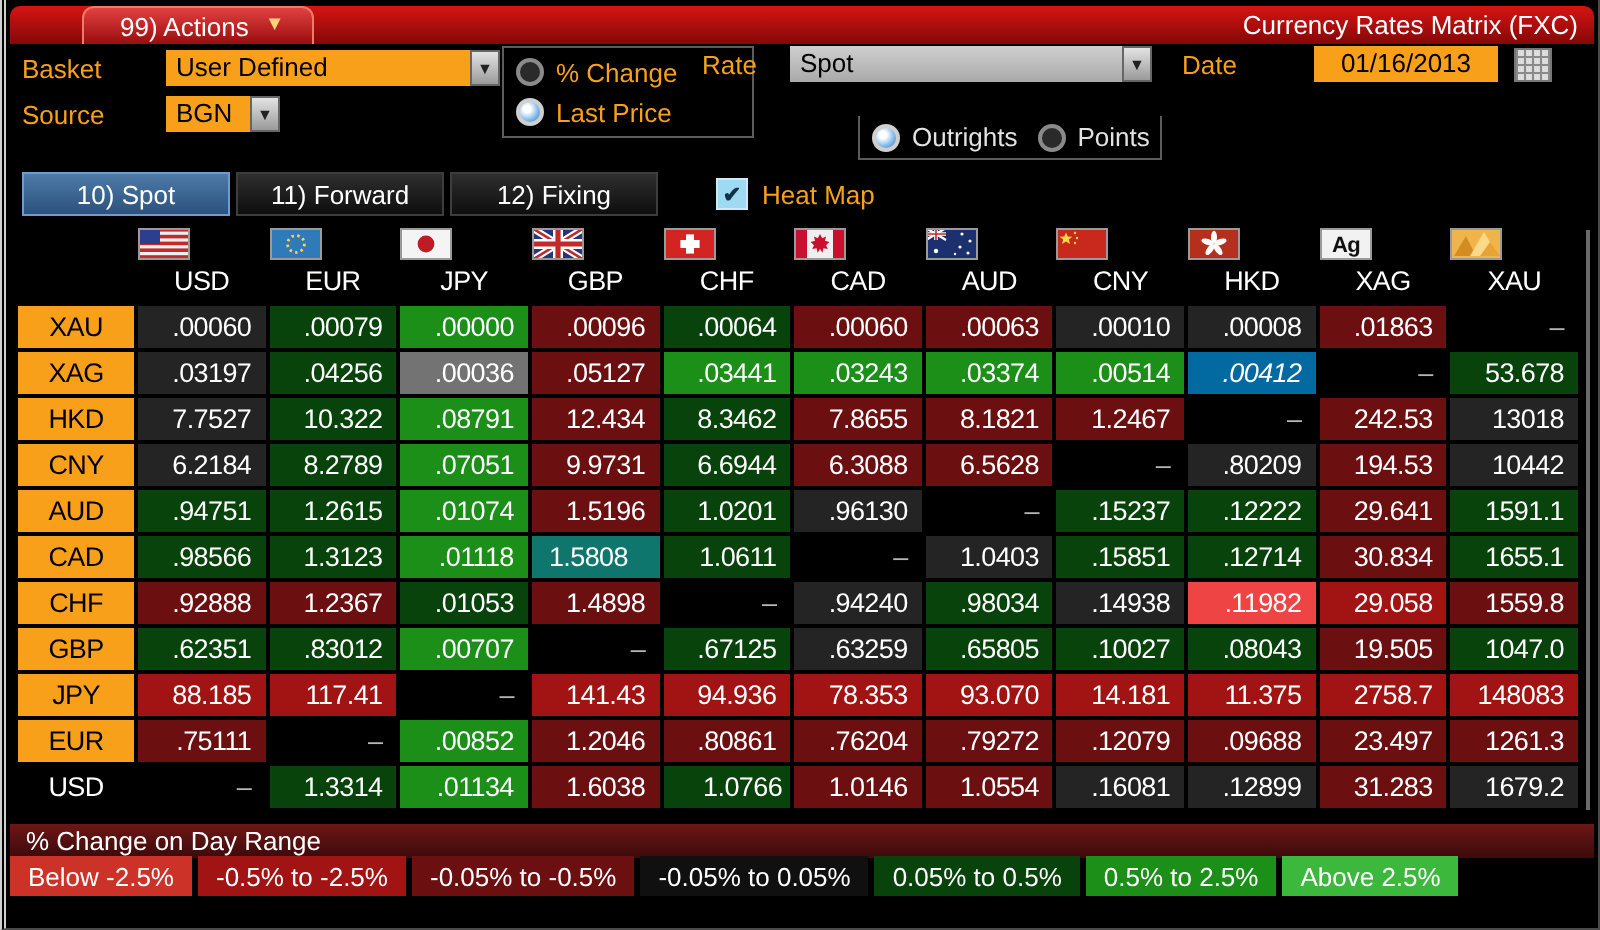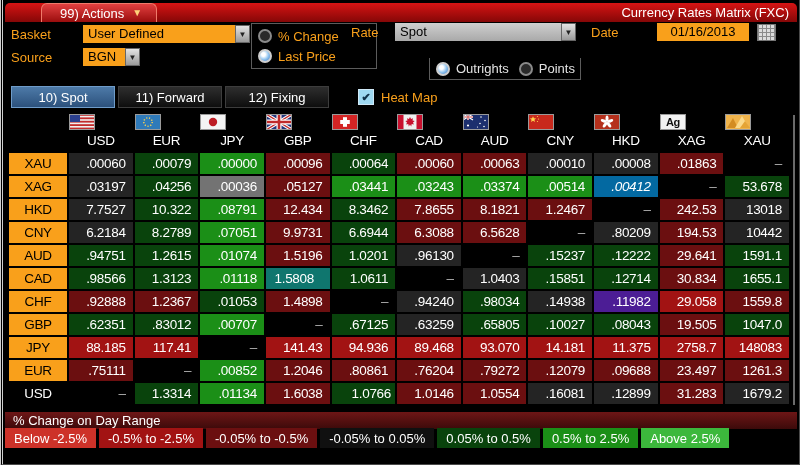--- a/index.html
+++ b/index.html
@@ -336,42 +336,42 @@
       <div class="cell" style="background: rgb(9, 67, 12);">1655.1</div>
       <div class="rowlbl">CHF</div>
       <div class="cell" style="background: rgb(107, 15, 16);">.92888</div>
       <div class="cell" style="background: rgb(107, 15, 16);">1.2367</div>
       <div class="cell" style="background: rgb(9, 67, 12);">.01053</div>
       <div class="cell" style="background: rgb(107, 15, 16);">1.4898</div>
       <div class="cell dash" style="background: rgb(0, 0, 0);">–</div>
       <div class="cell" style="background: rgb(36, 36, 36);">.94240</div>
       <div class="cell" style="background: rgb(9, 67, 12);">.98034</div>
       <div class="cell" style="background: rgb(36, 36, 36);">.14938</div>
-      <div class="cell" style="background: #4c1d95;">.11982</div>
+      <div class="cell" style="background: #ef4444;">.11982</div>
       <div class="cell" style="background: rgb(162, 19, 19);">29.058</div>
       <div class="cell" style="background: rgb(107, 15, 16);">1559.8</div>
       <div class="rowlbl">GBP</div>
       <div class="cell" style="background: rgb(9, 67, 12);">.62351</div>
       <div class="cell" style="background: rgb(9, 67, 12);">.83012</div>
       <div class="cell" style="background: rgb(27, 143, 23);">.00707</div>
       <div class="cell dash" style="background: rgb(0, 0, 0);">–</div>
       <div class="cell" style="background: rgb(9, 67, 12);">.67125</div>
       <div class="cell" style="background: rgb(36, 36, 36);">.63259</div>
       <div class="cell" style="background: rgb(9, 67, 12);">.65805</div>
       <div class="cell" style="background: rgb(9, 67, 12);">.10027</div>
       <div class="cell" style="background: rgb(9, 67, 12);">.08043</div>
       <div class="cell" style="background: rgb(107, 15, 16);">19.505</div>
       <div class="cell" style="background: rgb(9, 67, 12);">1047.0</div>
       <div class="rowlbl">JPY</div>
       <div class="cell" style="background: rgb(162, 19, 19);">88.185</div>
       <div class="cell" style="background: rgb(162, 19, 19);">117.41</div>
       <div class="cell dash" style="background: rgb(0, 0, 0);">–</div>
       <div class="cell" style="background: rgb(162, 19, 19);">141.43</div>
       <div class="cell" style="background: rgb(162, 19, 19);">94.936</div>
-      <div class="cell" style="background: rgb(162, 19, 19);">89.468</div>
+      <div class="cell" style="background: rgb(162, 19, 19);">78.353</div>
       <div class="cell" style="background: rgb(162, 19, 19);">93.070</div>
       <div class="cell" style="background: rgb(162, 19, 19);">14.181</div>
       <div class="cell" style="background: rgb(162, 19, 19);">11.375</div>
       <div class="cell" style="background: rgb(162, 19, 19);">2758.7</div>
       <div class="cell" style="background: rgb(162, 19, 19);">148083</div>
       <div class="rowlbl">EUR</div>
       <div class="cell" style="background: rgb(107, 15, 16);">.75111</div>
       <div class="cell dash" style="background: rgb(0, 0, 0);">–</div>
       <div class="cell" style="background: rgb(27, 143, 23);">.00852</div>
       <div class="cell" style="background: rgb(107, 15, 16);">1.2046</div>

